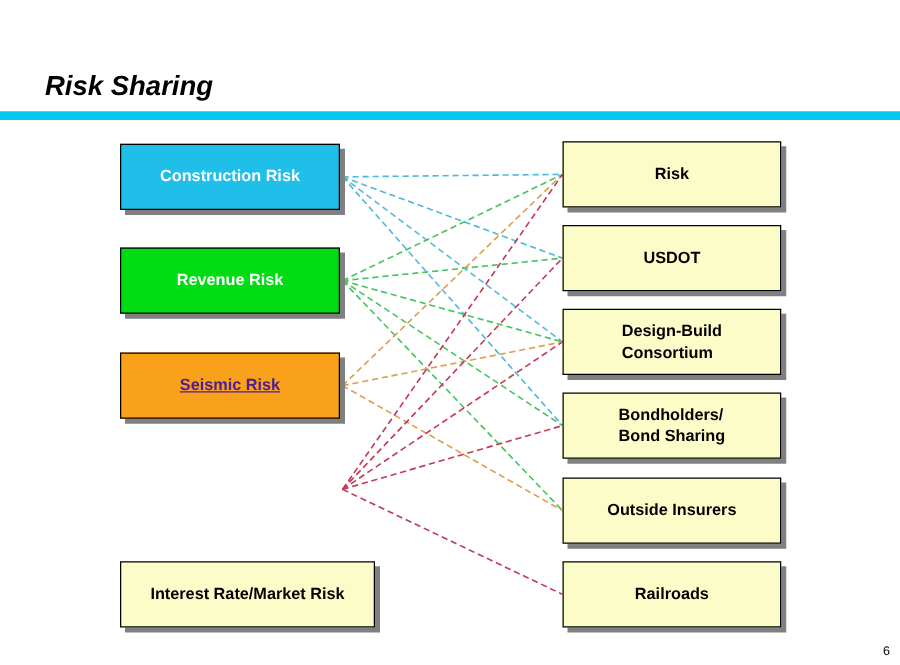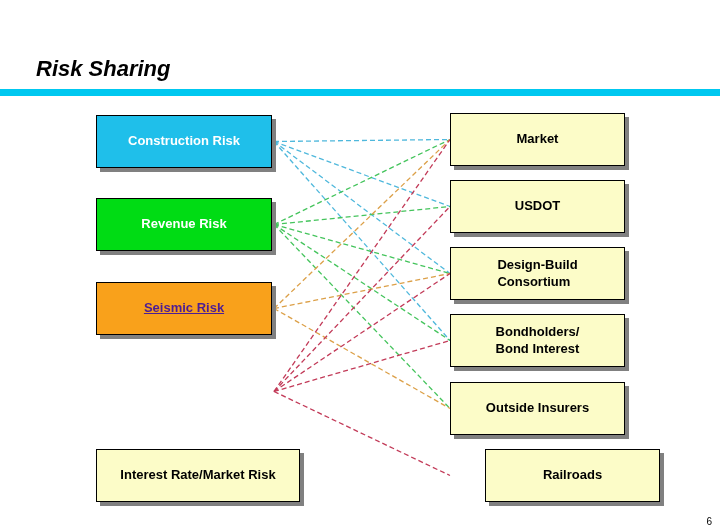--- a/index.html
+++ b/index.html
@@ -82,23 +82,23 @@
         <line x1="274" y1="391.5" x2="450" y2="139.5" stroke="#C23A58" stroke-width="1.3" stroke-dasharray="5,3"></line>
         <line x1="274" y1="391.5" x2="450" y2="206.5" stroke="#C23A58" stroke-width="1.3" stroke-dasharray="5,3"></line>
         <line x1="274" y1="391.5" x2="450" y2="273.5" stroke="#C23A58" stroke-width="1.3" stroke-dasharray="5,3"></line>
         <line x1="274" y1="391.5" x2="450" y2="340.5" stroke="#C23A58" stroke-width="1.3" stroke-dasharray="5,3"></line>
         <line x1="274" y1="391.5" x2="450" y2="475.5" stroke="#C23A58" stroke-width="1.3" stroke-dasharray="5,3"></line>
       </svg>
   <div class="node-box" style="left: 96px; top: 115px; width: 176px; height: 53px; background: rgb(31, 191, 234); color: rgb(255, 255, 255); box-shadow: rgb(128, 128, 128) 4px 4px 0px;">Construction Risk</div>
       <div class="node-box" style="left: 96px; top: 198px; width: 176px; height: 53px; background: rgb(0, 220, 20); color: rgb(255, 255, 255); box-shadow: rgb(128, 128, 128) 4px 4px 0px;">Revenue Risk</div>
       <div class="node-box" style="left: 96px; top: 282px; width: 176px; height: 53px; background: rgb(249, 161, 27); color: #4c1d95; box-shadow: rgb(128, 128, 128) 4px 4px 0px; text-decoration: underline;">Seismic Risk</div>
       <div class="node-box" style="left: 96px; top: 449px; width: 204px; height: 53px; background: rgb(252, 252, 200); color: #000000; box-shadow: rgb(128, 128, 128) 4px 4px 0px;">Interest Rate/Market Risk</div>
-      <div class="node-box" style="left: 450px; top: 113px; width: 175px; height: 53px; background: rgb(252, 252, 200); color: rgb(0, 0, 0); box-shadow: rgb(128, 128, 128) 4px 4px 0px;">Market</div>
+      <div class="node-box" style="left: 450px; top: 113px; width: 175px; height: 53px; background: rgb(252, 252, 200); color: rgb(0, 0, 0); box-shadow: rgb(128, 128, 128) 4px 4px 0px;">Risk</div>
       <div class="node-box" style="left: 450px; top: 180px; width: 175px; height: 53px; background: rgb(252, 252, 200); color: rgb(0, 0, 0); box-shadow: rgb(128, 128, 128) 4px 4px 0px;">USDOT</div>
       <div class="node-box" style="left: 450px; top: 247px; width: 175px; height: 53px; background: rgb(252, 252, 200); color: rgb(0, 0, 0); box-shadow: rgb(128, 128, 128) 4px 4px 0px;">Design-Build
 Consortium</div>
       <div class="node-box" style="left: 450px; top: 314px; width: 175px; height: 53px; background: rgb(252, 252, 200); color: rgb(0, 0, 0); box-shadow: rgb(128, 128, 128) 4px 4px 0px;">Bondholders/
-Bond Interest</div>
+Bond Sharing</div>
       <div class="node-box" style="left: 450px; top: 382px; width: 175px; height: 53px; background: rgb(252, 252, 200); color: rgb(0, 0, 0); box-shadow: rgb(128, 128, 128) 4px 4px 0px;">Outside Insurers</div>
-      <div class="node-box" style="left: 450px; top: 449px; width: 175px; height: 53px; background: rgb(252, 252, 200); color: rgb(0, 0, 0); box-shadow: rgb(128, 128, 128) 4px 4px 0px; margin-left: 35px;">Railroads</div>
+      <div class="node-box" style="left: 450px; top: 449px; width: 175px; height: 53px; background: rgb(252, 252, 200); color: rgb(0, 0, 0); box-shadow: rgb(128, 128, 128) 4px 4px 0px;">Railroads</div>
     </div>
   <div class="page-number">6</div>
 </div>
 
 </body></html>

